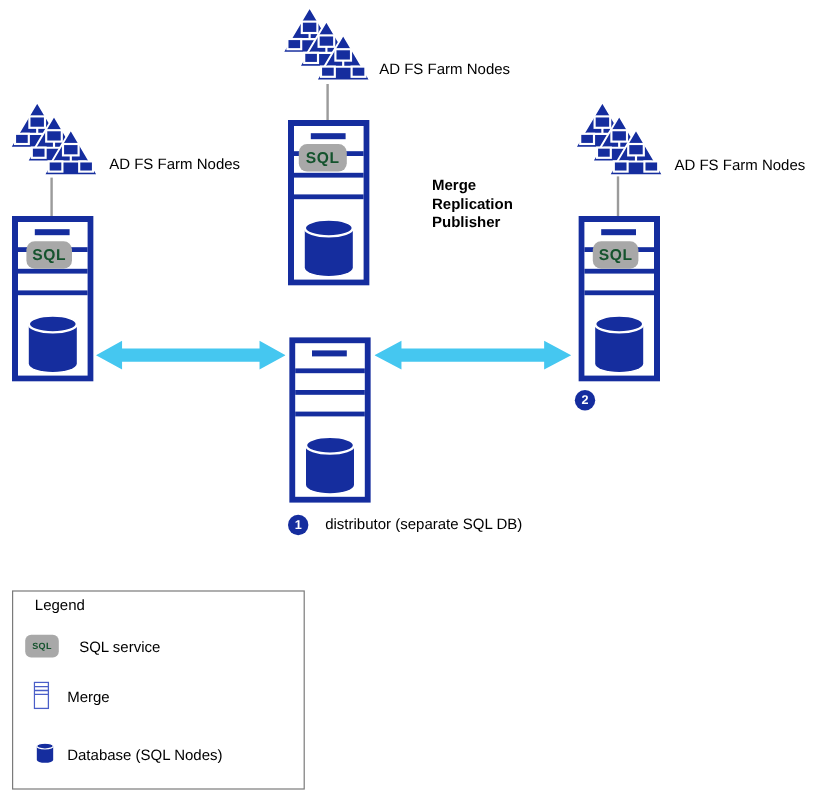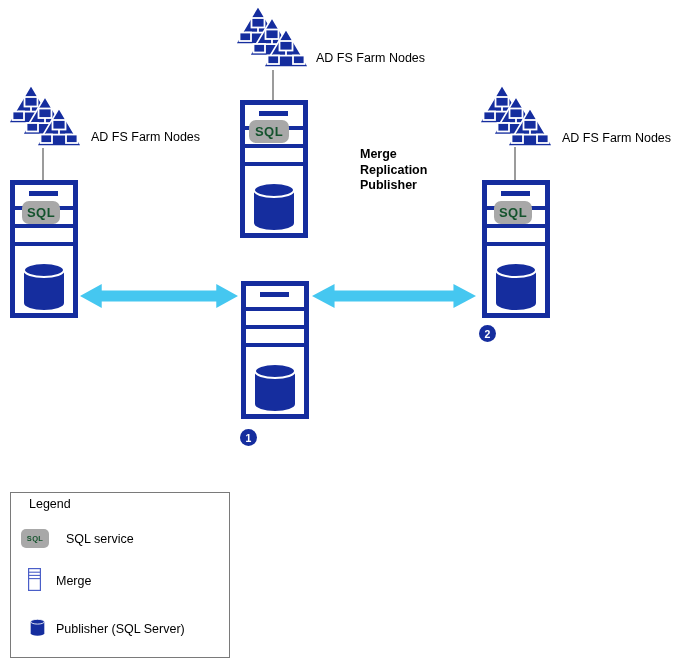--- a/index.html
+++ b/index.html
@@ -24,21 +24,21 @@
     display:flex;align-items:center;justify-content:center;
   }
   .sql-badge.small{border-radius:5px;font-size:7.5px;letter-spacing:0.3px;}
   .num-badge{
     position:absolute;width:17px;height:17px;border-radius:50%;
     background:var(--navy);color:#fff;font-size:10.5px;font-weight:bold;
     display:flex;align-items:center;justify-content:center;
   }
   .vline{position:absolute;width:2px;background:var(--connector-gray);}
   .legend-box{
-    position:absolute;left:10px;top:492px;width:220px;height:166px;
+    position:absolute;left:10px;top:492px;width:244px;height:166px;
     border:1px solid var(--legend-border);background:#fff;
   }
   svg.icon{display:block;}
 </style>
 </head>
 <body>
 
 <div id="stage">
 
   <svg width="0" height="0" style="position:absolute" aria-hidden="true">
@@ -115,20 +115,21 @@
   <svg class="icon abs" style="left:482px;top:180px" width="68" height="138">
       <use href="#sym-server"></use>
     </svg>
   <div class="sql-badge" style="left:494px;top:201px;width:38px;height:23px">SQL</div>
   <div class="num-badge" style="left:479px;top:325px">2</div>
 
   <svg class="icon abs" style="left:241px;top:281px" width="68" height="138">
       <use href="#sym-server"></use>
     </svg>
   <div class="num-badge" style="left:240px;top:429px">1</div>
+  <div class="label abs" style="left:271px;top:430px">distributor (separate SQL DB)</div>
 
   <svg class="icon abs" style="left:80px;top:282px" width="158" height="28">
       <use href="#sym-arrow" width="158" height="28"></use>
     </svg>
   <svg class="icon abs" style="left:312px;top:282px" width="164" height="28">
       <use href="#sym-arrow" width="164" height="28"></use>
     </svg>
 
   <div class="legend-box">
     <div class="label abs" style="left:18px;top:4px">Legend</div>
@@ -142,17 +143,17 @@
       <svg class="icon abs" style="left:17px;top:75px" width="13" height="23">
           <use href="#sym-legend-server"></use>
         </svg>
       <div class="label abs" style="left:45px;top:81px">Merge</div>
     </div>
 
     <div>
       <svg class="icon abs" style="left:19px;top:125px" width="15" height="19">
           <use href="#sym-db"></use>
         </svg>
-      <div class="label abs" style="left:45px;top:129px">Publisher (SQL Server)</div>
+      <div class="label abs" style="left:45px;top:129px">Database (SQL Nodes)</div>
     </div>
   </div>
 
 </div>
 
 </body></html>

